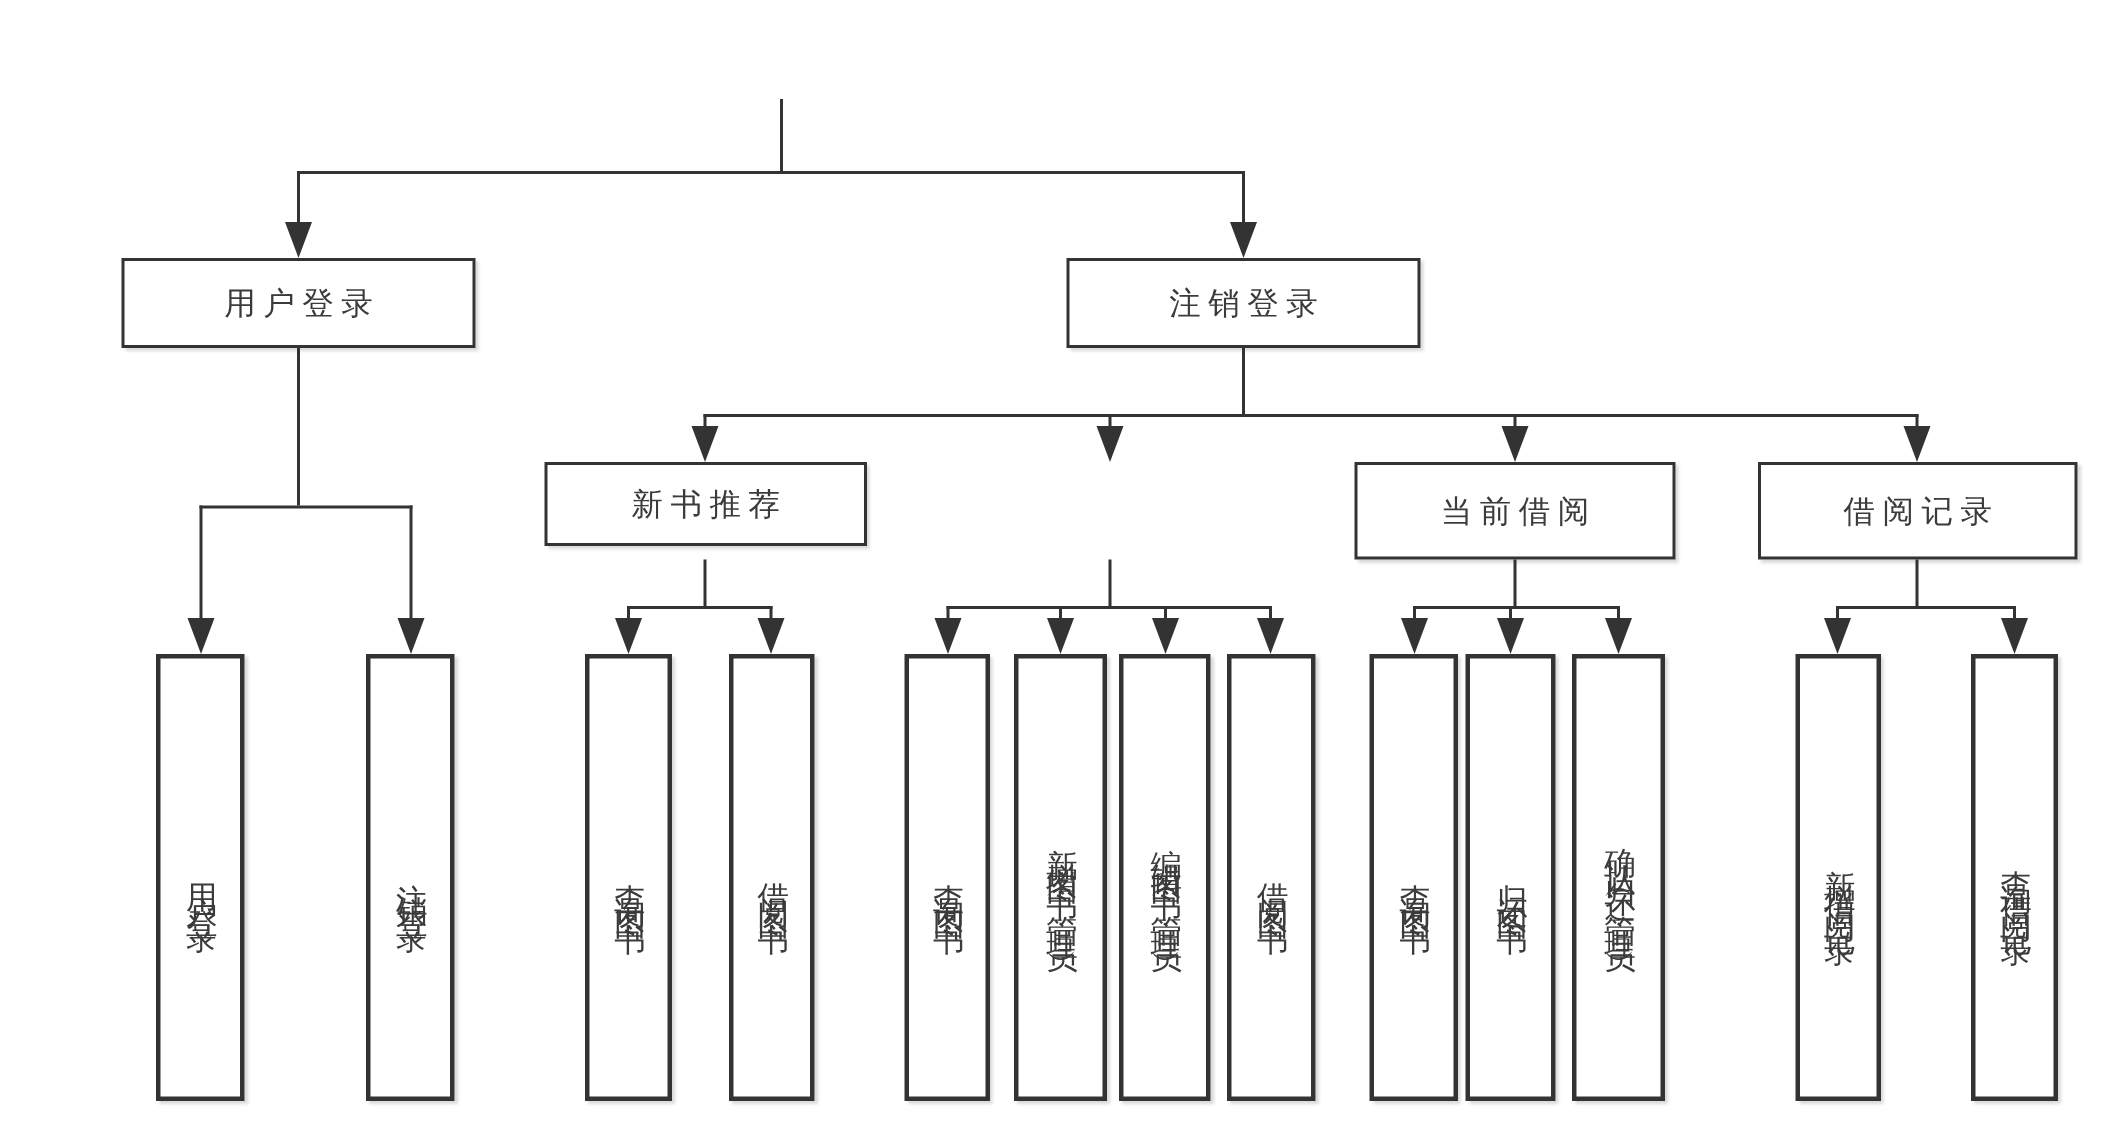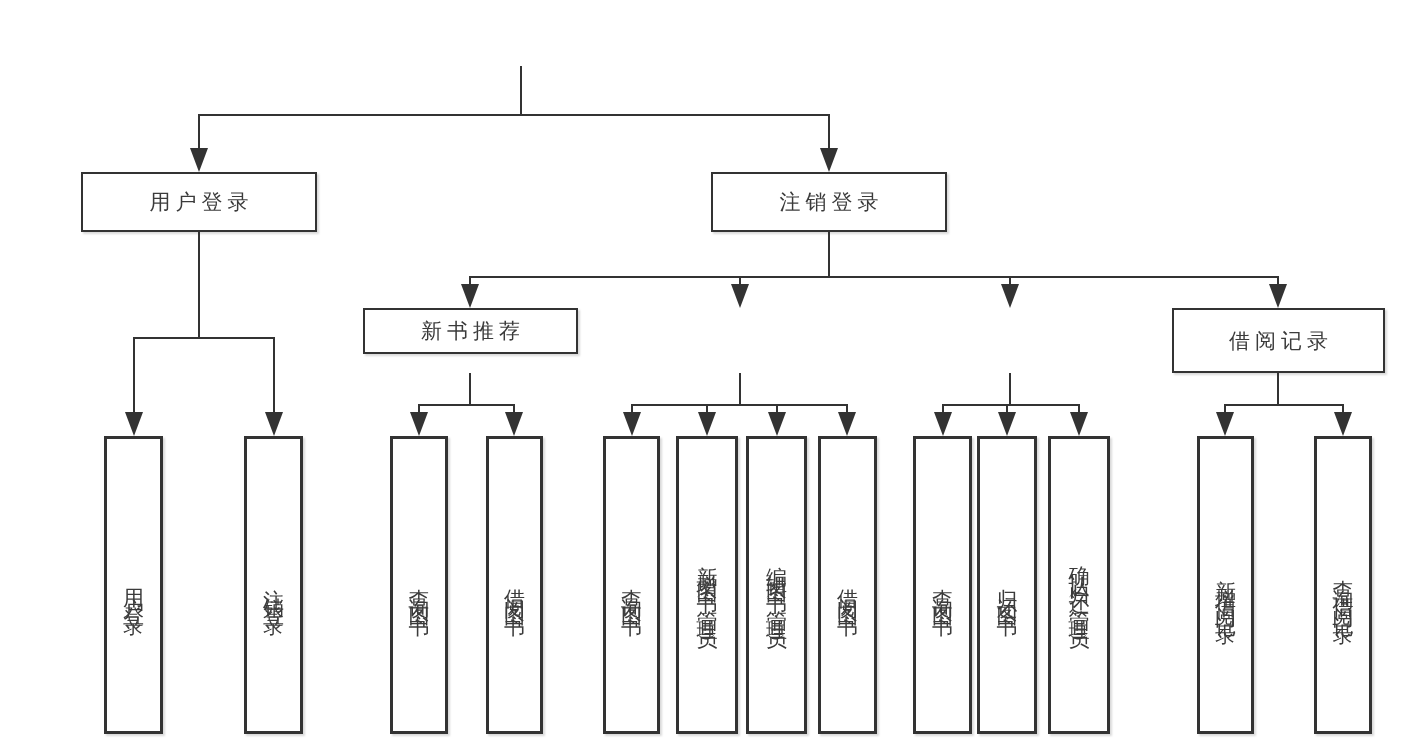--- a/index.html
+++ b/index.html
@@ -59,22 +59,25 @@
 <div class="canvas">
 
 
   <div class="box" style="left:81px;top:172px;width:236px;height:60px">
     <span class="htext">用户登录</span>
   </div>
   <div class="box" style="left:711px;top:172px;width:236px;height:60px">
     <span class="htext">注销登录</span>
   </div>
 
-  <div class="box" style="left:363px;top:308px;width:215px;height:46px">
+  <div class="box" style="left:363px;top:308px;width:215px;height:56px">
     <span class="htext">新书推荐</span>
+  </div>
+  <div class="box" style="left:903px;top:308px;width:214px;height:65px">
+    <span class="htext">当前借阅</span>
   </div>
   <div class="box" style="left:1172px;top:308px;width:213px;height:65px">
     <span class="htext">借阅记录</span>
   </div>
 
   <div class="box leaf" style="left:104px;top:436px;width:59px;height:298px">
     <span class="vtext">用户登录</span>
   </div>
   <div class="box leaf" style="left:244px;top:436px;width:59px;height:298px">
     <span class="vtext">注销登录</span>

